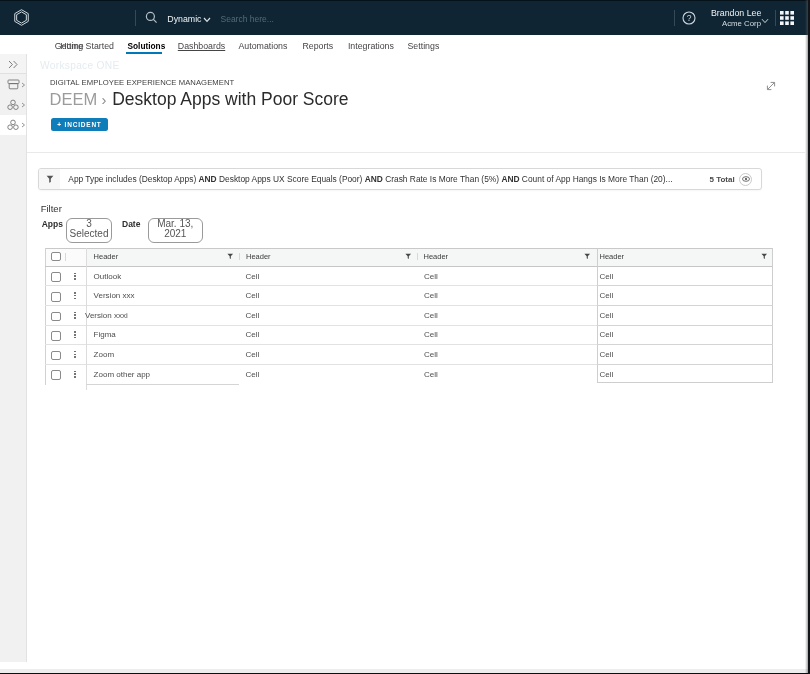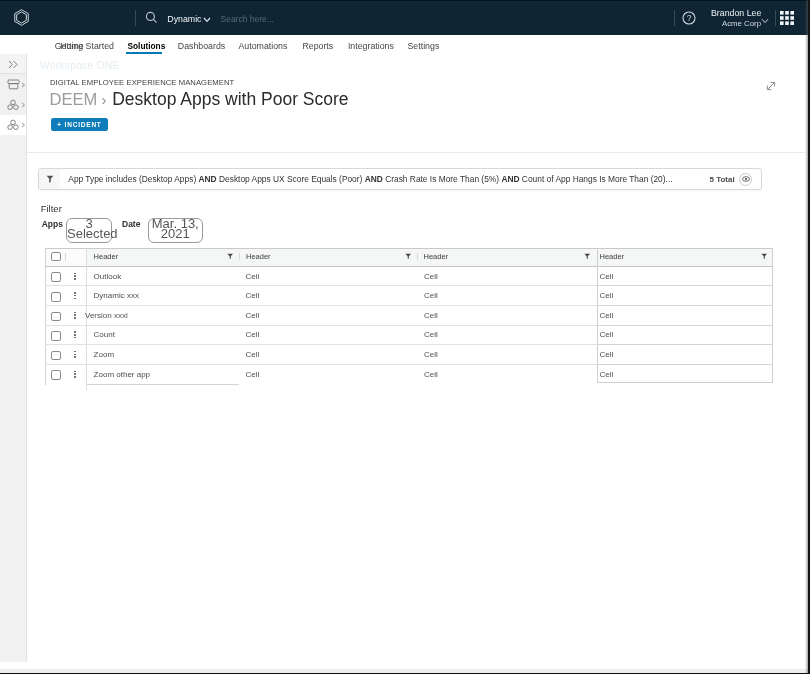--- a/index.html
+++ b/index.html
@@ -26,21 +26,21 @@
 
 .hdiv { position:absolute; left:26.5px; top:152.2px; width:778.5px; height:1px; background:#e9e9e9; }
 
 .filterbar { position:absolute; left:38px; top:168px; width:724px; height:22px; background:#fff; border:1px solid #d8d8d8; border-radius:3px; box-shadow:0 1px 2px rgba(0,0,0,0.04); }
 .fb-text { position:absolute; left:68.3px; top:173.8px; font-size:8.4px; color:#333; white-space:nowrap; }
 .fb-total { position:absolute; left:709.5px; top:175px; font-size:8px; font-weight:bold; color:#4a4a4a; }
 .fb-eye { position:absolute; left:739px; top:172.5px; width:13px; height:13px; border:1px solid #c9c9c9; border-radius:50%; }
 
 .lbl-filter { position:absolute; left:40.7px; top:202.5px; font-size:9.5px; color:#333; }
 .lbl-b { position:absolute; font-size:8.5px; font-weight:bold; color:#2e2e2e; }
-.pill { position:absolute; top:217.5px; height:25px; border:1px solid #9a9a9a; border-radius:6px; font-size:13px; color:#555; text-align:center; line-height:10.5px; }
+.pill { position:absolute; top:217.5px; height:25px; border:1px solid #9a9a9a; border-radius:6px; font-size:10px; color:#555; text-align:center; line-height:10.5px; }
 
 
 .hline { position:absolute; height:1px; background:#e2e2e2; }
 .vline { position:absolute; width:1px; background:#dcdcdc; }
 .cbx { position:absolute; left:51px; width:9.5px; height:9.5px; border:1px solid #8a8a8a; border-radius:2px; background:#fff; }
 .kebab { position:absolute; left:74px; width:2px; }
 .kebab i { display:block; width:1.6px; height:1.6px; border-radius:50%; background:#5a5a5a; margin-bottom:1.2px; }
 .tcell { position:absolute; font-size:8px; color:#4e4e4e; white-space:nowrap; }
 .thead { position:absolute; font-size:7.5px; color:#3c3c3c; white-space:nowrap; }
 .funnel { position:absolute; width:6.5px; height:6.5px; }
@@ -88,21 +88,21 @@
       <rect x="5.2" y="10.4" width="3.6" height="3.6"></rect>
       <rect x="10.4" y="10.4" width="3.6" height="3.6"></rect>
   </g>
 </svg>
 
 <div class="nav"></div>
 <div class="tab" style="left:16.3px;margin-left:44px;">Home</div>
 <div class="tab" style="left:54.8px;">Getting Started</div>
 <div class="tab" style="left:127.5px; color:#000; font-weight:bold; font-size:8.3px; top:41px;">Solutions</div>
 <div class="abs" style="left:126px; top:52.3px; width:36px; height:2px; background:#0079b8;"></div>
-<div class="tab" style="left:177.8px;">Dashboards</div>
+<div class="tab" style="left:177.8px;text-decoration:underline;">Dashboards</div>
 <div class="tab" style="left:238.5px;">Automations</div>
 <div class="tab" style="left:302.4px;">Reports</div>
 <div class="tab" style="left:347.9px;">Integrations</div>
 <div class="tab" style="left:407.5px;">Settings</div>
 
 <div class="sidebar"></div>
 <div class="abs" style="left:0; top:54px; width:26px; height:20px; background:#f4f4f4; border-bottom:1px solid #e0e0e0;"></div>
 <svg class="abs" style="left:8px; top:60px;" width="11" height="9" viewBox="0 0 11 9">
   <polyline points="1,1 4.4,4.5 1,8" fill="none" stroke="#6e6e6e" stroke-width="0.9"></polyline>
   <polyline points="5.6,1 9,4.5 5.6,8" fill="none" stroke="#6e6e6e" stroke-width="0.9"></polyline>
@@ -221,21 +221,21 @@
 <div class="tcell" style="left:245.5px; top:271.5px;">Cell</div>
 <div class="tcell" style="left:424px; top:271.5px;">Cell</div>
 <div class="tcell" style="left:599.5px; top:271.5px;">Cell</div>
 
 <div class="cbx" style="top:292px;"></div>
 <div class="kebab" style="top:292.1px;">
     <i></i>
     <i></i>
     <i></i>
   </div>
-<div class="tcell" style="left:93.6px; top:291.1px;">Dynamic xxx</div>
+<div class="tcell" style="left:93.6px; top:291.1px;">Version xxx</div>
 <div class="tcell" style="left:245.5px; top:291.1px;">Cell</div>
 <div class="tcell" style="left:424px; top:291.1px;">Cell</div>
 <div class="tcell" style="left:599.5px; top:291.1px;">Cell</div>
 
 <div class="cbx" style="top:311.6px;"></div>
 <div class="kebab" style="top:311.7px;">
     <i></i>
     <i></i>
     <i></i>
   </div>
@@ -243,21 +243,21 @@
 <div class="tcell" style="left:245.5px; top:310.7px;">Cell</div>
 <div class="tcell" style="left:424px; top:310.7px;">Cell</div>
 <div class="tcell" style="left:599.5px; top:310.7px;">Cell</div>
 
 <div class="cbx" style="top:331.2px;"></div>
 <div class="kebab" style="top:331.3px;">
     <i></i>
     <i></i>
     <i></i>
   </div>
-<div class="tcell" style="left:93.6px; top:330.3px;">Count</div>
+<div class="tcell" style="left:93.6px; top:330.3px;">Figma</div>
 <div class="tcell" style="left:245.5px; top:330.3px;">Cell</div>
 <div class="tcell" style="left:424px; top:330.3px;">Cell</div>
 <div class="tcell" style="left:599.5px; top:330.3px;">Cell</div>
 
 <div class="cbx" style="top:350.8px;"></div>
 <div class="kebab" style="top:350.9px;">
     <i></i>
     <i></i>
     <i></i>
   </div>

